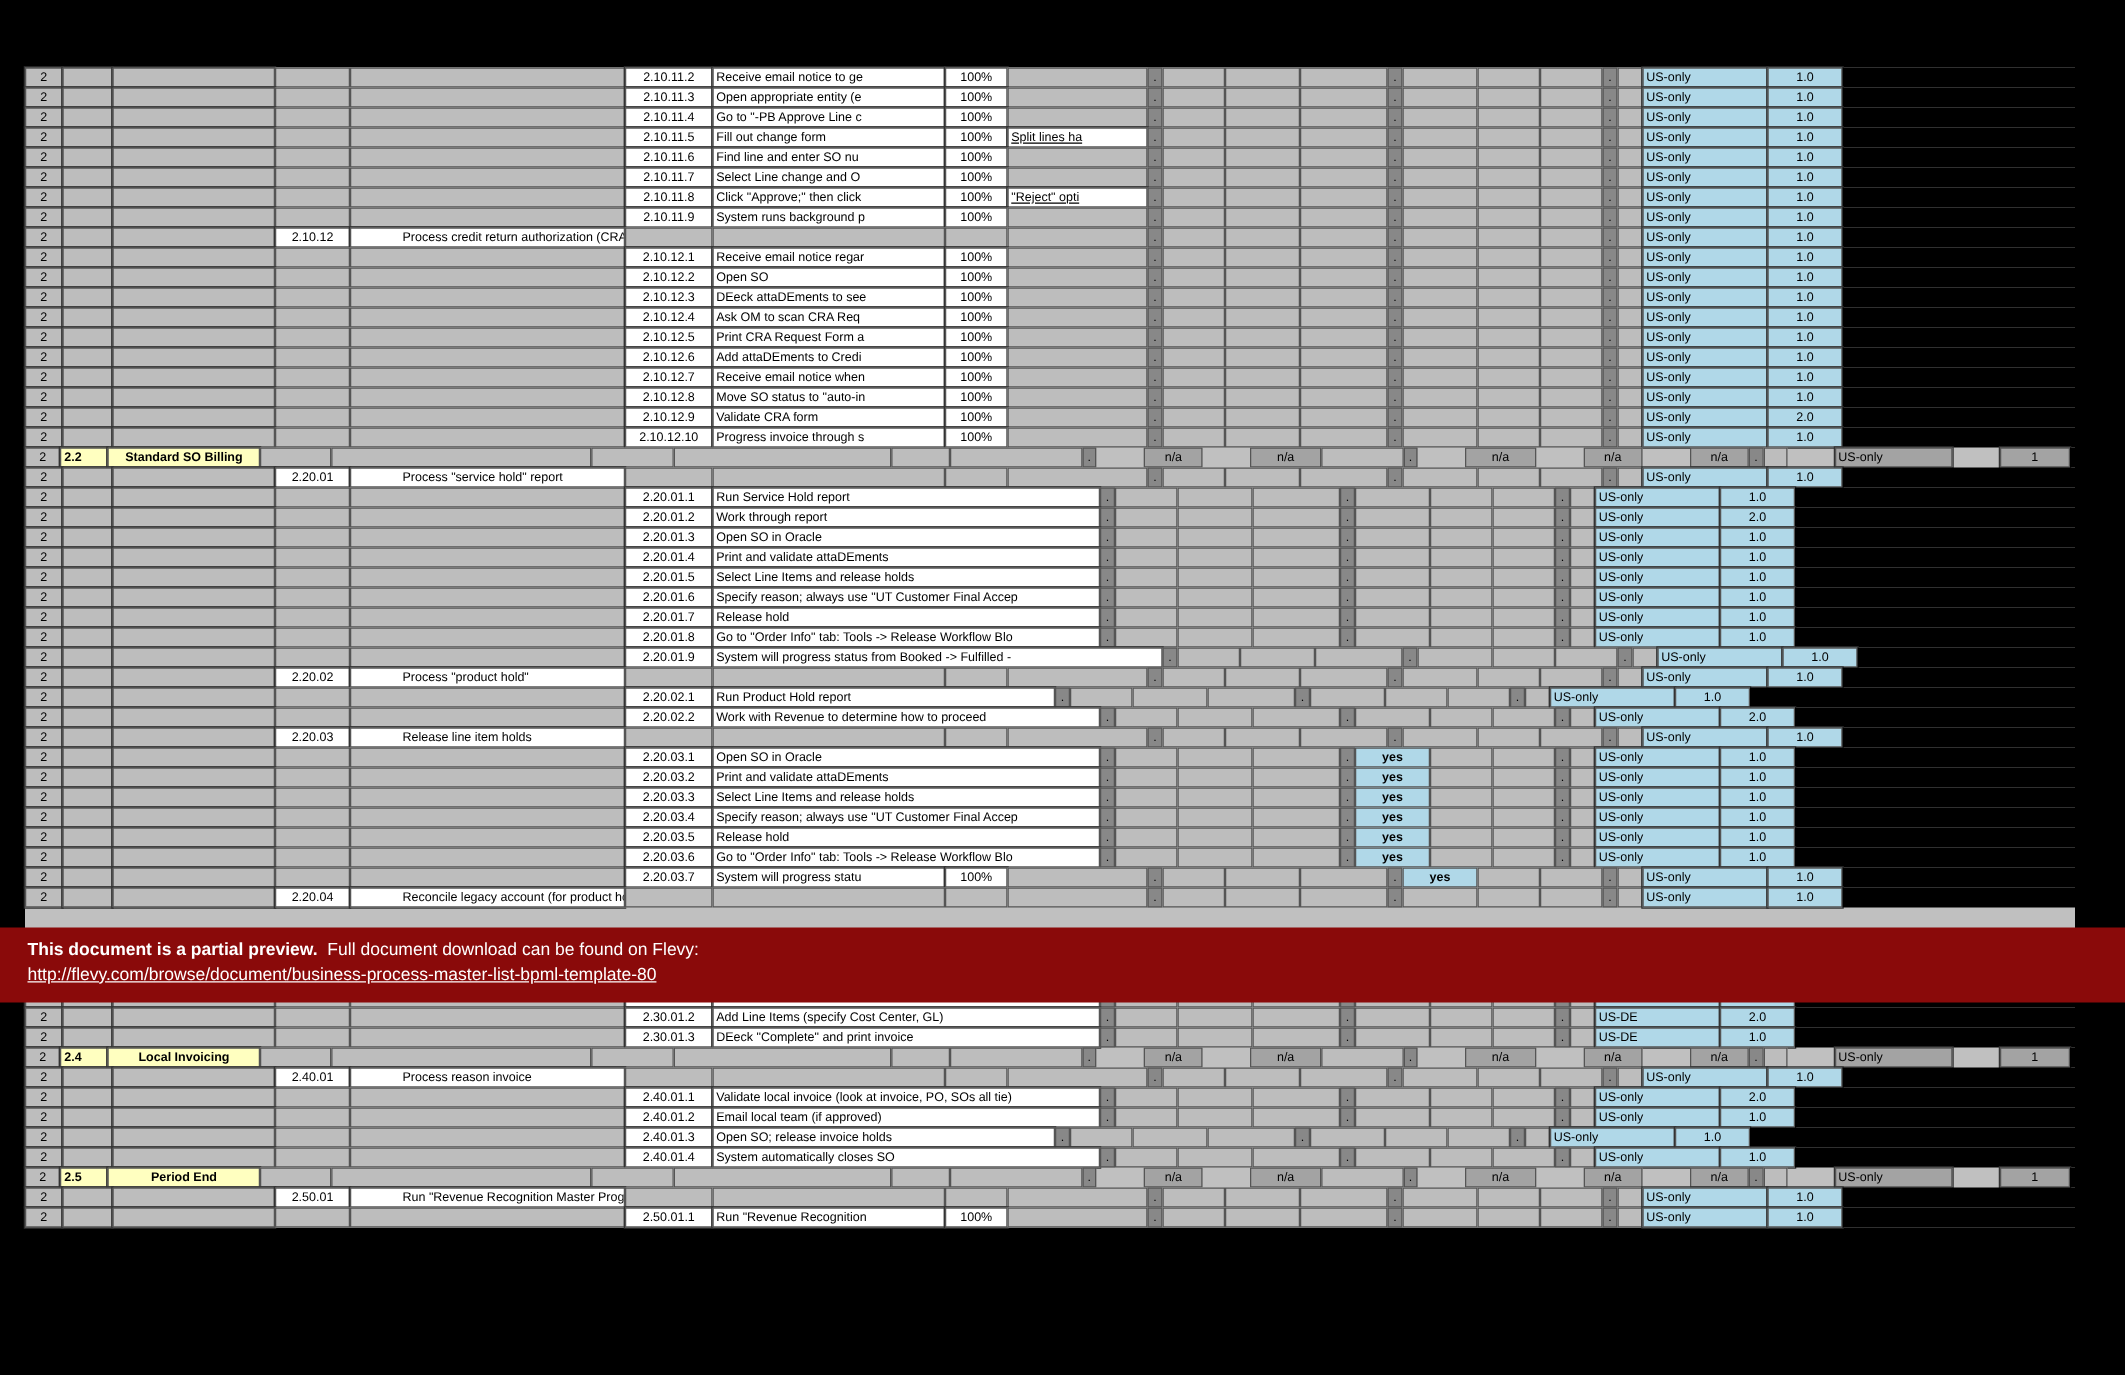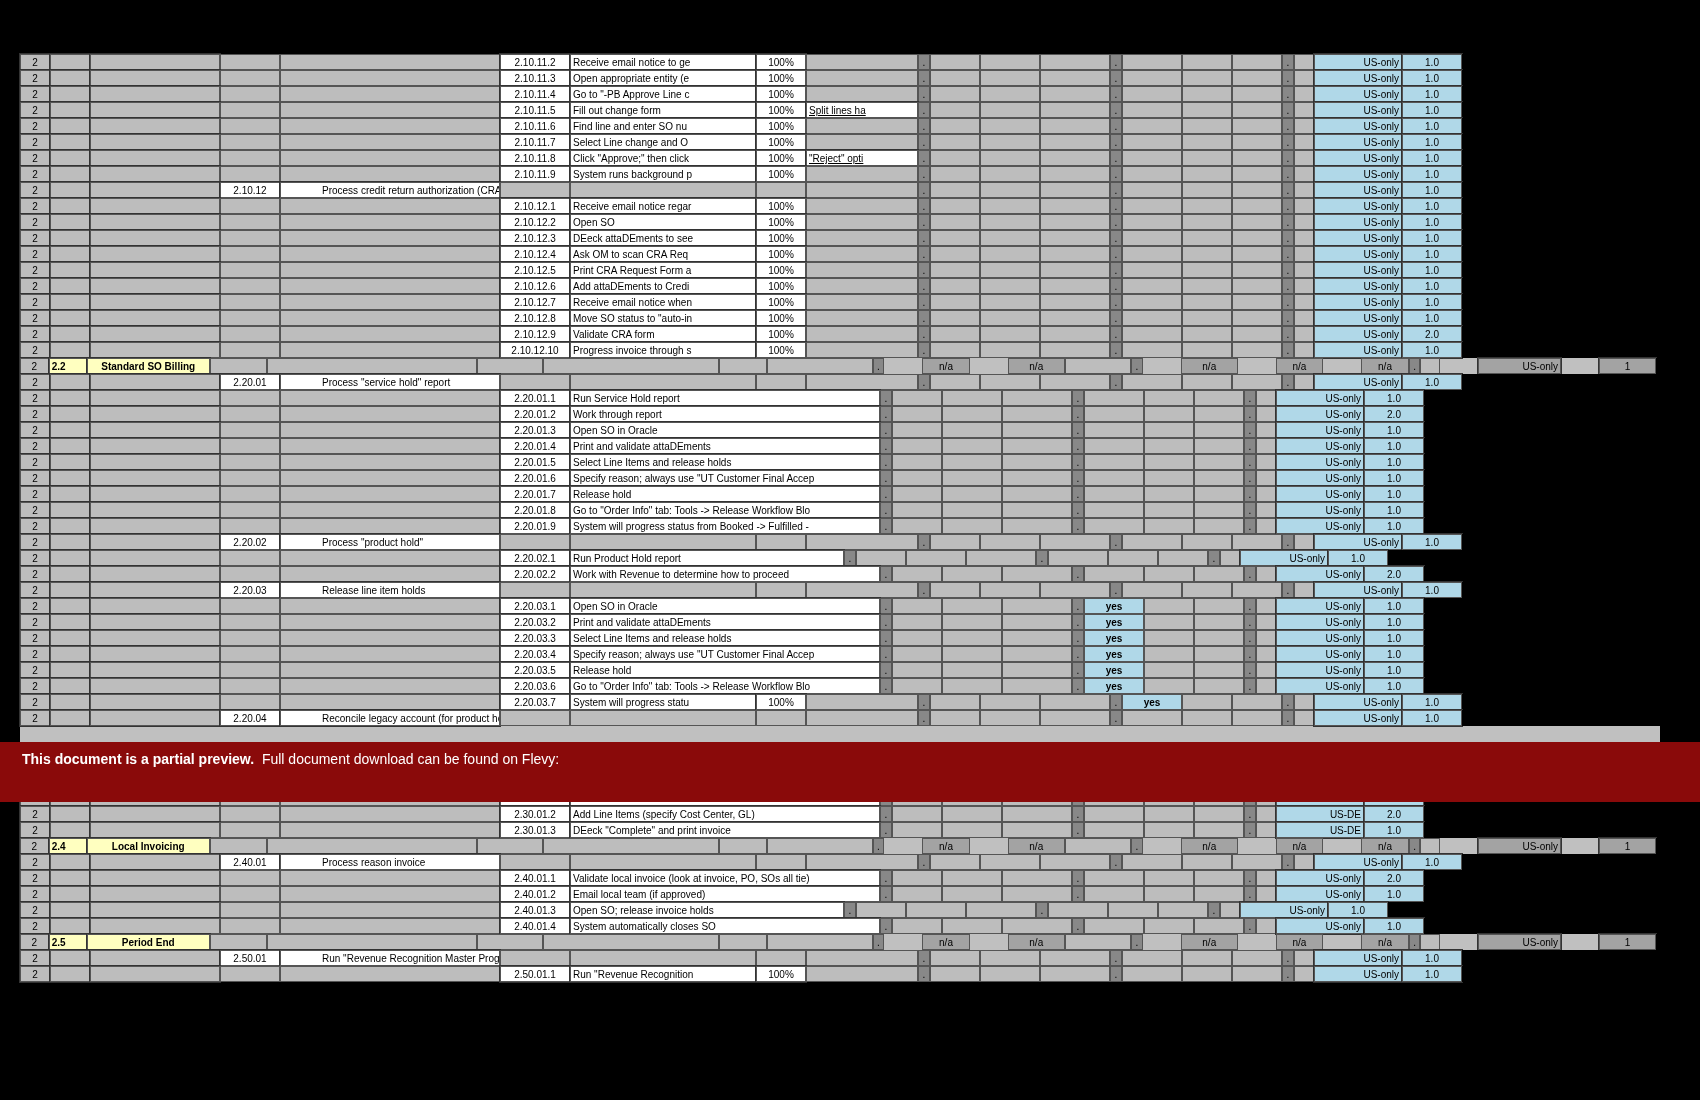--- a/index.html
+++ b/index.html
@@ -41,21 +41,21 @@
   .c9 { width: 12px; background: #888; text-align: center; }
   .c10 { width: 50px; text-align: center; }
   .c11 { width: 60px; text-align: center; }
   .c12 { width: 70px; text-align: center; }
   .c13 { width: 12px; background: #888; text-align: center; }
   .c14 { width: 60px; text-align: center; }
   .c15 { width: 50px; text-align: center; }
   .c16 { width: 50px; text-align: center; }
   .c17 { width: 12px; background: #888; text-align: center; }
   .c18 { width: 20px; background: #bdbdbd; }
-  .c19 { width: 88px; text-align: right; background: #b0d8e8; }
+  .c19 { width: 100px; text-align: left; background: #b0d8e8; }
   .c20 { width: 60px; text-align: center; background: #b0d8e8; outline: 0.5px solid #333;}
   .c21 { flex: 1; background: #000; border: none; }
 
   .white { background: #fff; }
   .grey  { background: #bdbdbd; }
   .orange{ background: #a3a3a3; margin-left: 38px; }
   .blue  { background: #b0d8e8; font-weight: bold; }
   .yellow{ background: #ffffc0; }
   .bold  { font-weight: bold; }
   .border-dark { outline: 0.5px solid #333; }
@@ -759,21 +759,21 @@
       <div class="cell c20 border-dark ">1.0</div>
       <div class="cell c21"></div>
     </div>
     <div class="row">
       <div class="cell c0 border-dark">2</div>
       <div class="cell c1 border-dark "></div>
       <div class="cell c2 border-dark "></div>
       <div class="cell c3 grey"></div>
       <div class="cell c4 grey"></div>
       <div class="cell c5 white border-dark">2.20.01.9</div>
-      <div class="cell c6 white border-dark" style="width: 310px;">System will progress status from Booked -&gt; Fulfilled -</div>
+      <div class="cell c6 white border-dark" style="width: 360px;">System will progress status from Booked -&gt; Fulfilled -</div>
       <div class="cell c9">.</div>
       <div class="cell c10 grey"></div>
       <div class="cell c11 grey"></div>
       <div class="cell c12 grey"></div>
       <div class="cell c13">.</div>
       <div class="cell c14 grey"></div>
       <div class="cell c15 grey"></div>
       <div class="cell c16 grey"></div>
       <div class="cell c17">.</div>
       <div class="cell c18"></div>
@@ -1329,13 +1329,14 @@
       <div class="cell c18"></div>
       <div class="cell c19 border-dark ">US-only</div>
       <div class="cell c20 border-dark ">1.0</div>
       <div class="cell c21"></div>
     </div>
   </div>
 
 <div class="banner">
   <b>This document is a partial preview.</b>
   &nbsp;<span>Full document download can be found on Flevy:</span><br>
+  <a href="#">http://flevy.com/browse/document/business-process-master-list-bpml-template-80</a>
 </div>
 
 </body></html>

